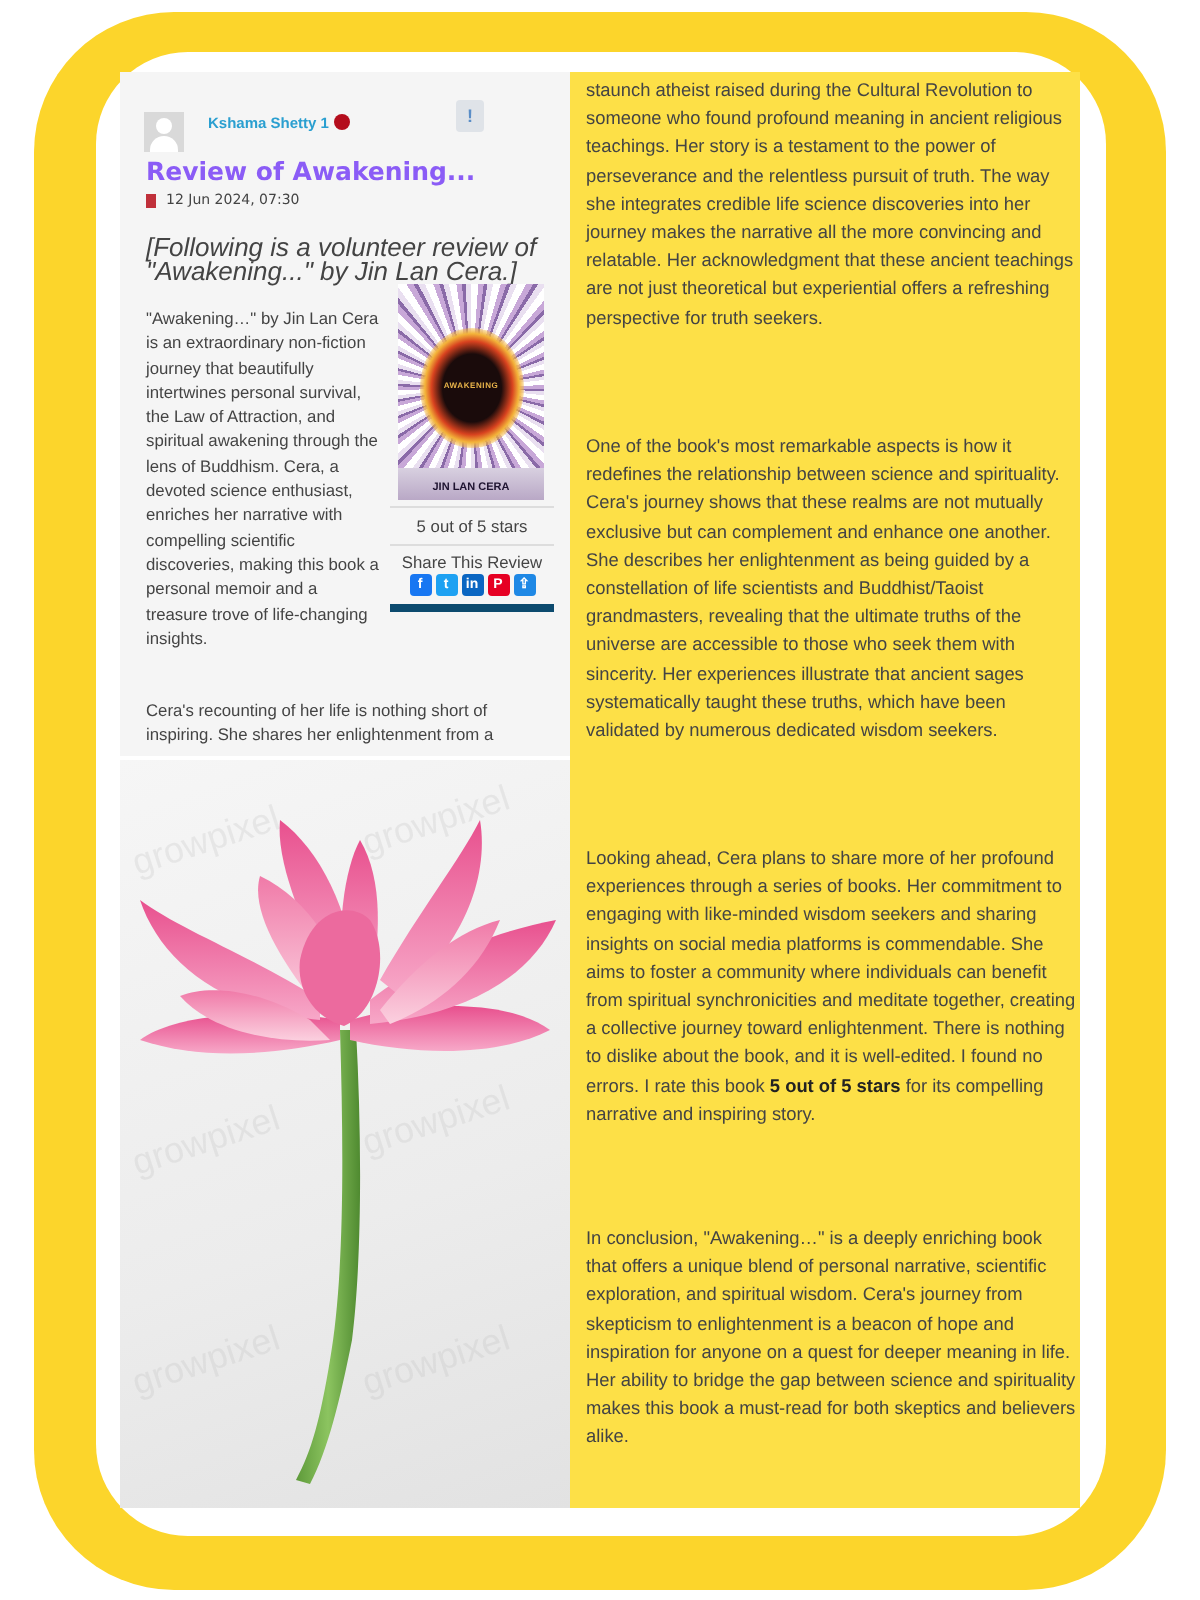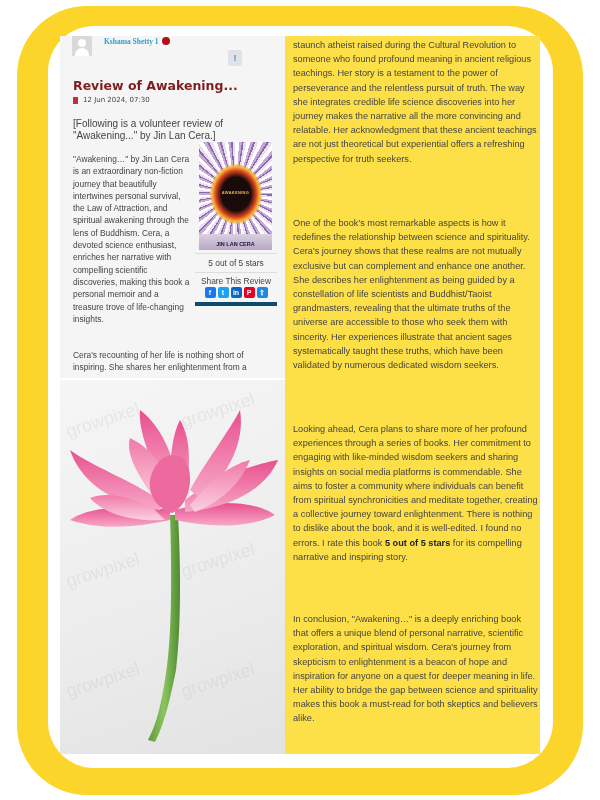--- a/index.html
+++ b/index.html
@@ -5,33 +5,33 @@
   html, body { margin:0; padding:0; }
   body { width:600px; height:800px; background:#ffffff; position:relative; overflow:hidden;
          font-family:"Liberation Sans", sans-serif; color:#333; }
   .frame { position:absolute; left:17px; top:6px; width:566px; height:789px;
            border-radius:70px; background:#fcd52b; }
   .frame-inner { position:absolute; left:48px; top:26px; width:505px; height:742px;
            border-radius:46px; background:#ffffff; }
 
   
   .left-card { position:absolute; left:60px; top:36px; width:225px; height:342px; background:#f5f5f5; overflow:hidden; }
-  .author-row { position:absolute; left:12px; top:0; height:20px; display:flex; align-items:flex-start;font-family:Liberation Serif, serif; }
+  .author-row { position:absolute; left:12px; top:20px; height:20px; display:flex; align-items:flex-start; }
   .avatar { width:20px; height:20px; background:#d9d9d9; position:relative; overflow:hidden; }
   .avatar::before { content:""; position:absolute; left:6px; top:3px; width:8px; height:8px; border-radius:50%; background:#fff; }
   .avatar::after { content:""; position:absolute; left:3px; top:12px; width:14px; height:12px; border-radius:7px 7px 0 0; background:#fff; }
   .author-name { font-size:7.5px; font-weight:bold; color:#2a9fd0; margin-left:12px; margin-top:1px; }
   .author-badge { width:8px; height:8px; border-radius:50%; background:#b40d1c; margin-left:3px; margin-top:1px; }
   .report-btn { position:absolute; left:168px; top:14px; width:14px; height:16px; background:#dfe3e8; border-radius:2px;
                 color:#5b8ec7; font-size:9px; font-weight:bold; text-align:center; line-height:16px; }
-  .review-title { position:absolute; left:13px; top:42px; font-family:"DejaVu Sans", sans-serif; font-weight:bold; font-size:12.5px; color:#7f1d1d; }
+  .review-title { position:absolute; left:13px; top:42px; font-family:"DejaVu Sans", sans-serif; font-weight:bold; font-size:12.5px; color:#8b5cf6; }
   .date-row { position:absolute; left:13px; top:60px; display:flex; align-items:center; }
   .doc-icon { width:5px; height:7px; background:#c0303a; margin-right:5px; }
   .date-text { font-family:"DejaVu Sans", sans-serif; font-size:7px; color:#444; }
-  .intro { position:absolute; left:13px; top:82px; width:210px; font-size:10px; line-height:12.3px; color:#444; }
+  .intro { position:absolute; left:13px; top:82px; width:210px; font-size:13px; line-height:12.3px; font-style:italic; color:#444; }
   .para1 { position:absolute; left:13px; top:117px; width:118px; font-size:8.4px; line-height:12.3px; color:#444; }
   .para2 { position:absolute; left:13px; top:313px; width:205px; font-size:8.4px; line-height:12.3px; color:#444; }
 
   .book-cover { position:absolute; left:139px; top:106px; width:73px; height:108px; overflow:hidden;
       background: repeating-conic-gradient(from 0deg at 50% 48%, #ffffff 0deg 4deg, #c8a8d8 4deg 7deg, #8a6aa8 7deg 9deg, #e9dff0 9deg 12deg); }
   .book-glow { position:absolute; left:11px; top:22px; width:52px; height:60px; border-radius:50%;
       background: radial-gradient(ellipse at center, #1a0b0b 0%, #1a0b0b 40%, #d8421f 55%, #f3b43a 64%, rgba(255,255,255,0) 75%); }
   .book-bottom { position:absolute; left:0; bottom:0; width:100%; height:16px; background:linear-gradient(#d8d0e0,#b9a8c6); }
   .book-title { position:absolute; left:0; top:48px; width:100%; text-align:center; font-size:4px; color:#e9b44a; font-weight:bold; letter-spacing:0.3px; }
   .book-author { position:absolute; left:0; bottom:3px; width:100%; text-align:center; font-size:5.5px; color:#1e1330; font-weight:bold; }

